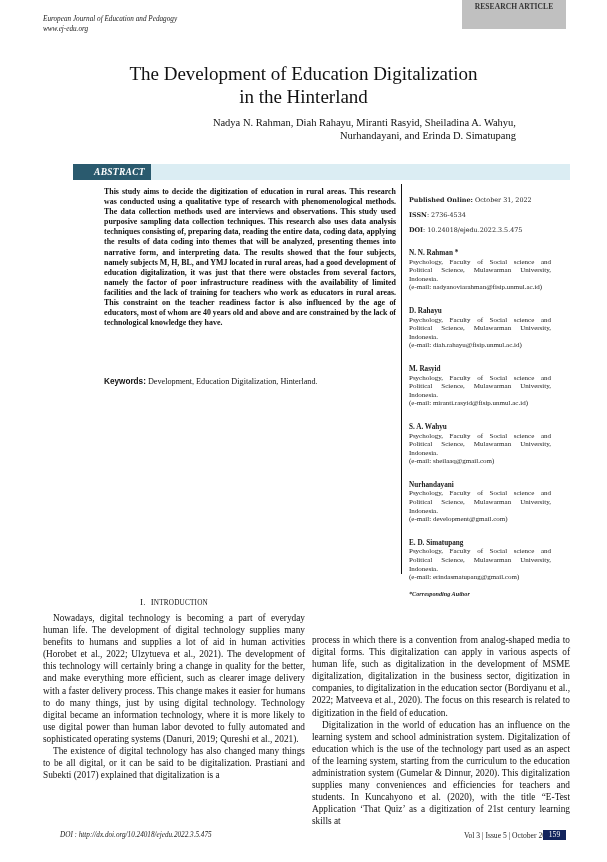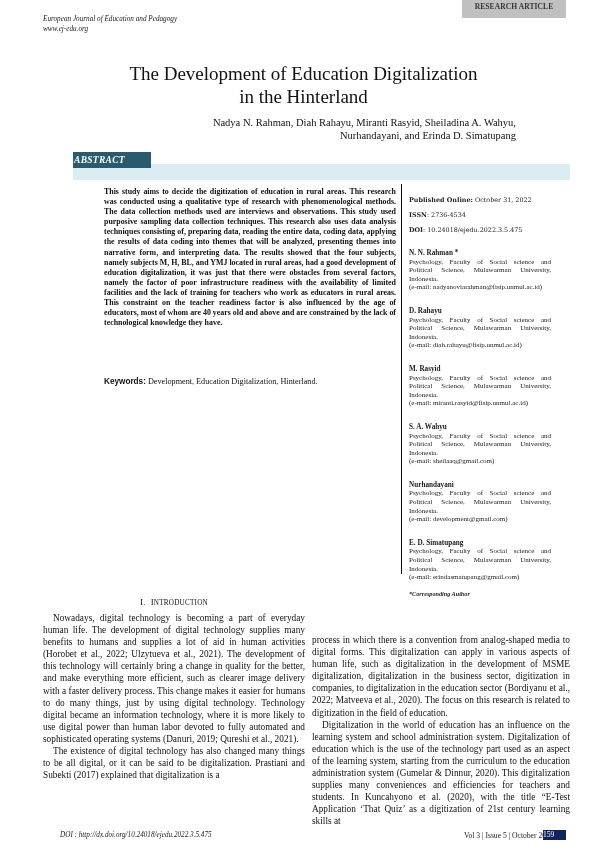--- a/index.html
+++ b/index.html
@@ -1,31 +1,31 @@
 <!DOCTYPE html>
 <html><head>
 <meta charset="utf-8">
 <style>
   * { box-sizing: border-box; margin: 0; padding: 0; }
   html, body { width: 607px; height: 862px; background: #ffffff; overflow: hidden; }
   body { position: relative; font-family: "Liberation Serif", serif; color: #111; }
 
-  .badge { position: absolute; left: 462px; top: 0; width: 104px; height: 18px; background: #c0c0c0;
+  .badge { position: absolute; left: 462px; top: 0; width: 104px; height: 29px; background: #c0c0c0;
            font-family: "Liberation Serif", serif; font-size: 7.5px; font-weight: bold; color: #333;
            text-align: center; line-height: 13px; letter-spacing: 0.1px; }
 
   .journal { position: absolute; left: 43px; top: 14px; font-size: 7.2px; font-style: italic; line-height: 10px; color: #222; }
 
   .title { position: absolute; left: 0; width: 607px; top: 62px; text-align: center; font-size: 19px; line-height: 23px; color: #111; }
 
   .authors { position: absolute; left: 0; width: 516px; top: 116px; text-align: right; font-size: 10.5px; line-height: 13px; color: #111; }
 
   .abstract-band { position: absolute; left: 73px; top: 164px; width: 497px; height: 16px; background: #dbedf3; }
-  .abstract-tab { position: absolute; left: 73px; top: 152px; width: 78px; height: 16px; background: #2a5a6e;
-                  color: #fff; font-size: 9.5px; font-weight: bold; font-style: italic; line-height: 16px; padding-left: 1px; letter-spacing: 0.3px; }
+  .abstract-tab { position: absolute; left: 73px; top: 164px; width: 78px; height: 16px; background: #2a5a6e;
+                  color: #fff; font-size: 9.5px; font-weight: bold; font-style: italic; line-height: 16px; padding-left: 21px; letter-spacing: 0.3px; }
 
   .abstract-text { position: absolute; left: 104px; top: 187px; width: 292px; font-size: 7.9px; font-weight: bold;
                    line-height: 10.1px; text-align: justify; color: #111; }
 
   .keywords { position: absolute; left: 104px; top: 377px; font-size: 8.2px; line-height: 10px; }
   .keywords .kw-label { font-family: "Liberation Sans", sans-serif; font-weight: bold; }
 
   .vdivider { position: absolute; left: 401px; top: 184px; width: 1px; height: 390px; background: #111; }
 
   .side { position: absolute; left: 409px; top: 196px; width: 142px; font-size: 7px; line-height: 8.6px; color: #222; }
@@ -42,21 +42,21 @@
 
   .col { position: absolute; font-size: 9.3px; line-height: 12.1px; text-align: justify; color: #111; }
   .col p { text-indent: 10px; }
   .col-left { left: 43px; top: 612px; width: 262px; }
   .col-right { left: 312px; top: 597px; width: 258px; }
   .col-right p.cont { text-indent: 0; margin-top: 37px; }
 
   .footer-doi { position: absolute; left: 60px; top: 831px; font-size: 7.2px; font-style: italic; color: #222; }
   .footer-vol { position: absolute; left: 464px; top: 831px; font-size: 7.6px; color: #222; }
   .page-num { position: absolute; left: 543px; top: 830px; width: 23px; height: 10px; background: #12235c; color: #fff;
-              font-size: 7.6px; line-height: 10px; text-align: left; }
+              font-size: 7.6px; line-height: 10px; text-align: center; }
 </style>
 </head>
 <body>
 
 <div class="badge">RESEARCH ARTICLE</div>
 
 <div class="journal">
   <div>European Journal of Education and Pedagogy</div>
   <div>www.ej-edu.org</div>
 </div>

